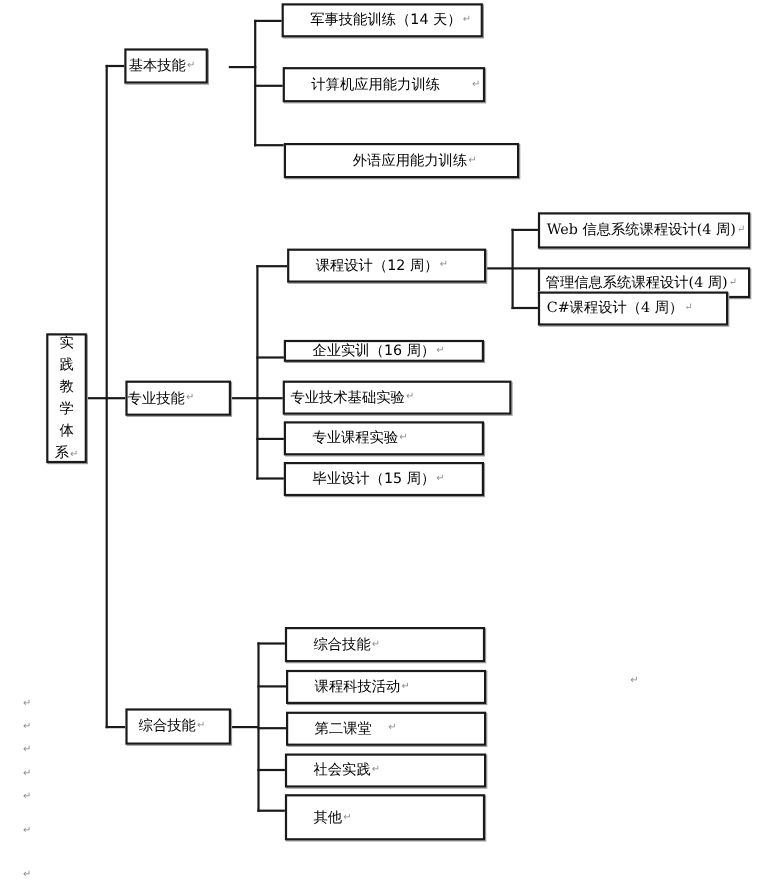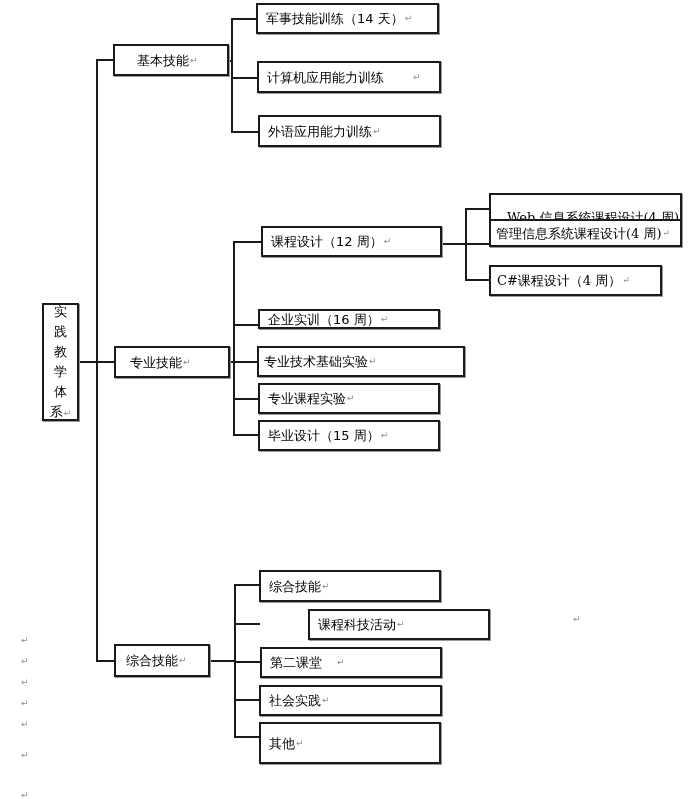--- a/index.html
+++ b/index.html
@@ -1,20 +1,20 @@
 <!DOCTYPE html>
 <html><head>
 <meta charset="utf-8">
 <style>
   html, body { margin:0; padding:0; background:#ffffff; }
   body { width:690px; height:799px; position:relative; overflow:hidden;
          font-family:"DejaVu Sans", "Liberation Sans", sans-serif; color:#000; }
   .box { position:absolute; box-sizing:border-box; border:2px solid #1a1a1a;
          background:#fff; font-size:13px; line-height:1; display:flex; align-items:center;
-         padding-left:8px; white-space:nowrap; overflow:hidden;
+         padding-left:24px; white-space:nowrap; overflow:hidden;
          box-shadow:1px 1px 0 #9a9a9a; }
   .box.serif { font-family:"DejaVu Serif", "Liberation Serif", serif; }
   .root { flex-direction:column; justify-content:center; align-items:center; padding:0;
           font-size:13px; line-height:20px; }
   .pm { color:#8a8a8a; font-size:9px; margin-left:1px; }
   .line { position:absolute; background:#1a1a1a; }
   .h { height:2px; }
   .v { width:2px; }
   .mark { position:absolute; color:#8a8a8a; font-size:9px; line-height:1; }
 </style>
@@ -57,42 +57,42 @@
 
 <div class="box root" style="left:42px;top:303px;width:37px;height:118px;">
   <span>实</span>
   <span>践</span>
   <span>教</span>
   <span>学</span>
   <span>体</span>
   <span><span>系</span><span class="pm">↵</span></span>
 </div>
 
-<div class="box" style="left:113px;top:44px;width:116px;height:32px;padding-left:22px;">
+<div class="box" style="left:113px;top:44px;width:76px;height:32px;padding-left:2px;">
   <span>基本技能</span>
     <span class="pm">↵</span>
 </div>
-<div class="box" style="left:114px;top:346px;width:116px;height:32px;padding-left:14px;">
+<div class="box" style="left:114px;top:346px;width:96px;height:32px;padding-left:0;">
   <span>专业技能</span>
     <span class="pm">↵</span>
 </div>
 <div class="box" style="left:114px;top:644px;width:96px;height:33px;padding-left:10px;">
   <span>综合技能</span>
     <span class="pm">↵</span>
 </div>
 
 <div class="box" style="left:256px;top:3px;width:183px;height:31px;">
   <span>军事技能训练（14 天）</span>
     <span class="pm">↵</span>
 </div>
 <div class="box" style="left:257px;top:61px;width:184px;height:32px;gap:28px;">
   <span>计算机应用能力训练</span>
     <span class="pm">↵</span>
 </div>
-<div class="box" style="left:258px;top:115px;width:183px;height:32px;">
+<div class="box" style="left:258px;top:130px;width:214px;height:32px;justify-content:center;">
   <span>外语应用能力训练</span>
     <span class="pm">↵</span>
 </div>
 
 <div class="box" style="left:261px;top:226px;width:181px;height:31px;">
   <span>课程设计（12 周）</span>
     <span class="pm">↵</span>
 </div>
 <div class="box" style="left:258px;top:309px;width:182px;height:20px;">
   <span>企业实训（16 周）</span>
@@ -104,38 +104,38 @@
 </div>
 <div class="box" style="left:258px;top:383px;width:182px;height:31px;">
   <span>专业课程实验</span>
     <span class="pm">↵</span>
 </div>
 <div class="box" style="left:258px;top:420px;width:182px;height:31px;">
   <span>毕业设计（15 周）</span>
     <span class="pm">↵</span>
 </div>
 
-<div class="box serif" style="left:489px;top:193px;width:193px;height:33px;padding-left:16px;align-items:flex-end;">
+<div class="box serif" style="left:489px;top:193px;width:193px;height:33px;padding-left:6px;">
   <span>Web 信息系统课程设计(4 周)</span>
     <span class="pm">↵</span>
 </div>
-<div class="box serif" style="left:489px;top:219px;width:193px;height:28px;padding-left:5px;">
+<div class="box serif" style="left:489px;top:243px;width:193px;height:28px;padding-left:5px;">
   <span>管理信息系统课程设计(4 周)</span>
     <span class="pm">↵</span>
 </div>
 <div class="box serif" style="left:489px;top:265px;width:173px;height:31px;padding-left:6px;">
   <span>C#课程设计（4 周）</span>
     <span class="pm">↵</span>
 </div>
 
 <div class="box" style="left:259px;top:570px;width:182px;height:32px;">
   <span>综合技能</span>
     <span class="pm">↵</span>
 </div>
-<div class="box" style="left:260px;top:609px;width:182px;height:31px;margin-left:48px;">
+<div class="box" style="left:260px;top:609px;width:182px;height:31px;">
   <span>课程科技活动</span>
     <span class="pm">↵</span>
 </div>
 <div class="box" style="left:260px;top:647px;width:182px;height:31px;gap:14px;">
   <span>第二课堂</span>
     <span class="pm">↵</span>
 </div>
 <div class="box" style="left:259px;top:685px;width:183px;height:31px;">
   <span>社会实践</span>
     <span class="pm">↵</span>

